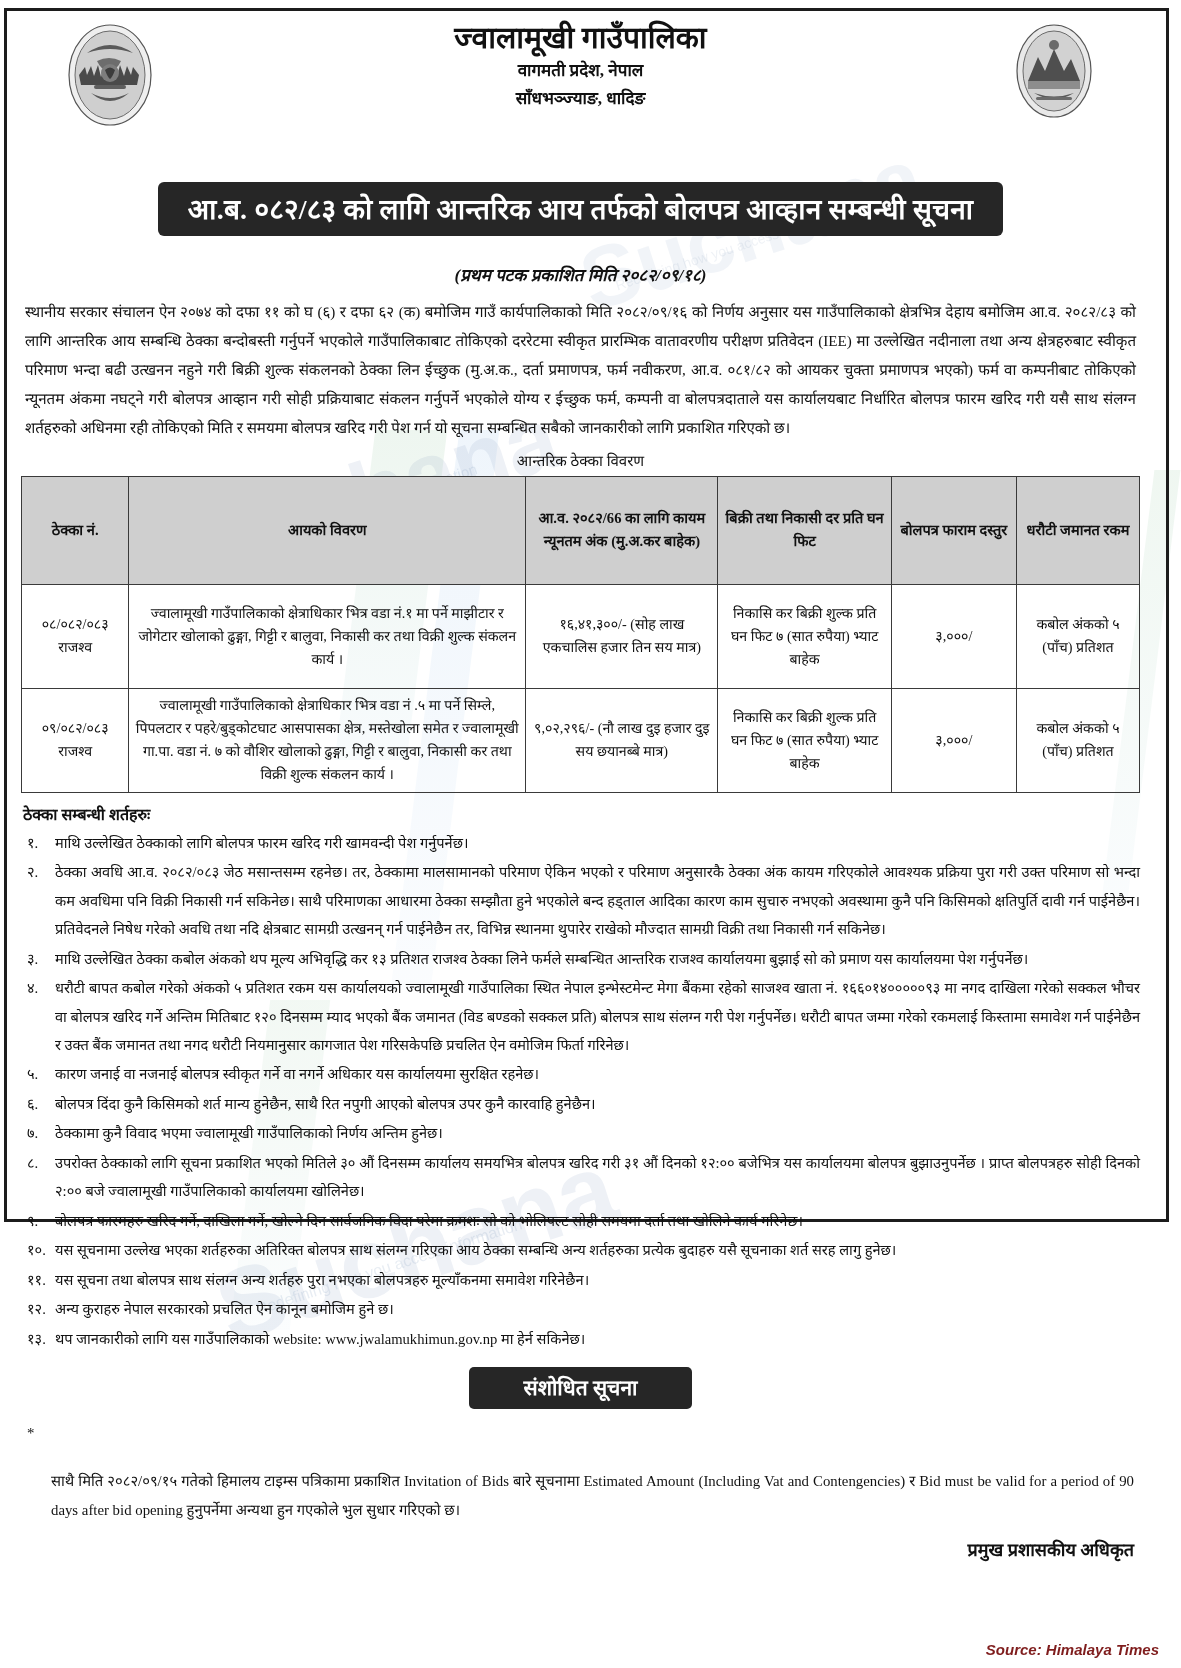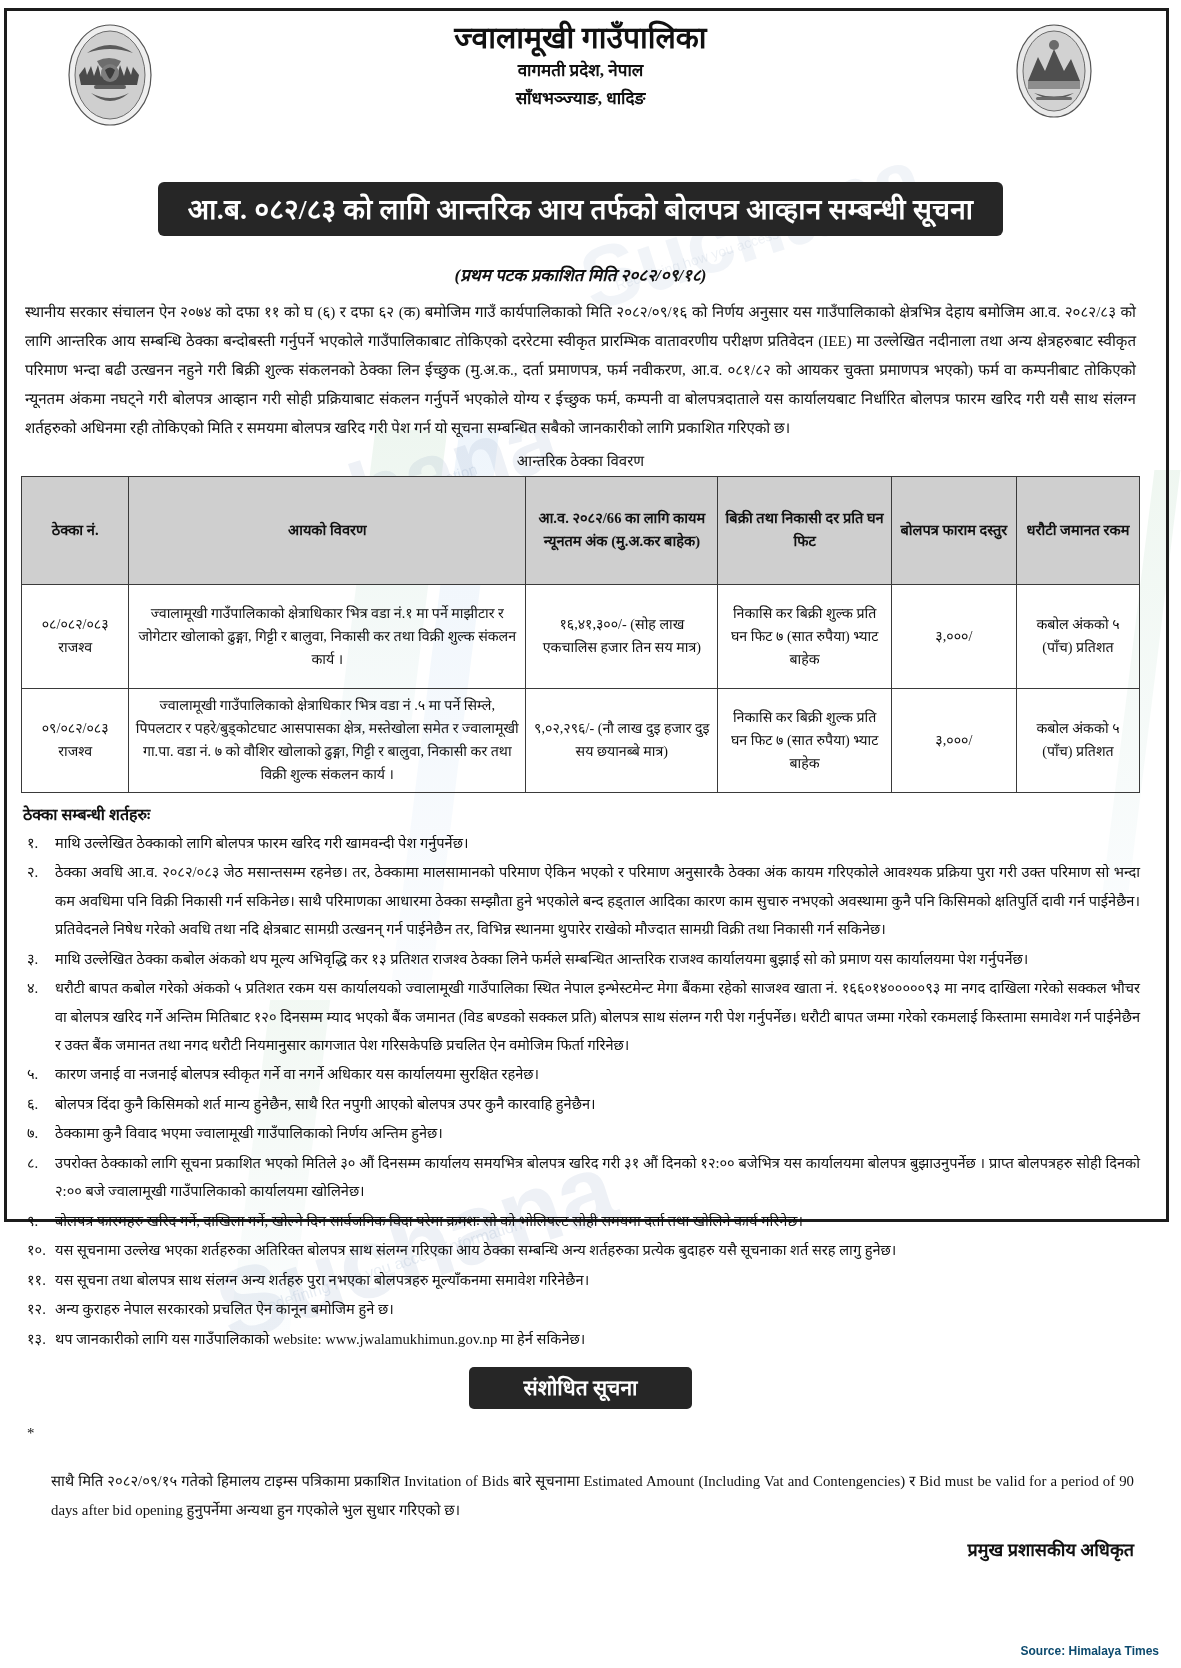--- a/index.html
+++ b/index.html
@@ -192,23 +192,24 @@
     font-weight: 700;
     margin-top: 12px;
     padding-right: 6px;
   }
 
   
   .source {
     position: absolute;
     right: 22px; bottom: 10px;
     font-family: "Liberation Sans", sans-serif;
-    font-weight: 700;
-    font-size: 12px;
-    color: #0c4a6e;
+    font-style: italic;
+    font-weight: 700;
+    font-size: 15px;
+    color: #7f1d1d;
     z-index: 3;
   }
 </style>
 </head>
 <body>
 
 <div id="watermark">
   <div class="wm-streak" style="left:355px; top:430px; width:72px; height:330px;"></div>
   <div class="wm-streak" style="left:425px; top:430px; width:40px; height:560px; background:linear-gradient(180deg, rgba(140,185,230,0.14), rgba(140,185,230,0.04));"></div>
   <div class="wm-streak" style="left:1128px; top:470px; width:26px; height:430px; background:linear-gradient(180deg, rgba(150,200,160,0.15), rgba(150,200,225,0.05));"></div>

